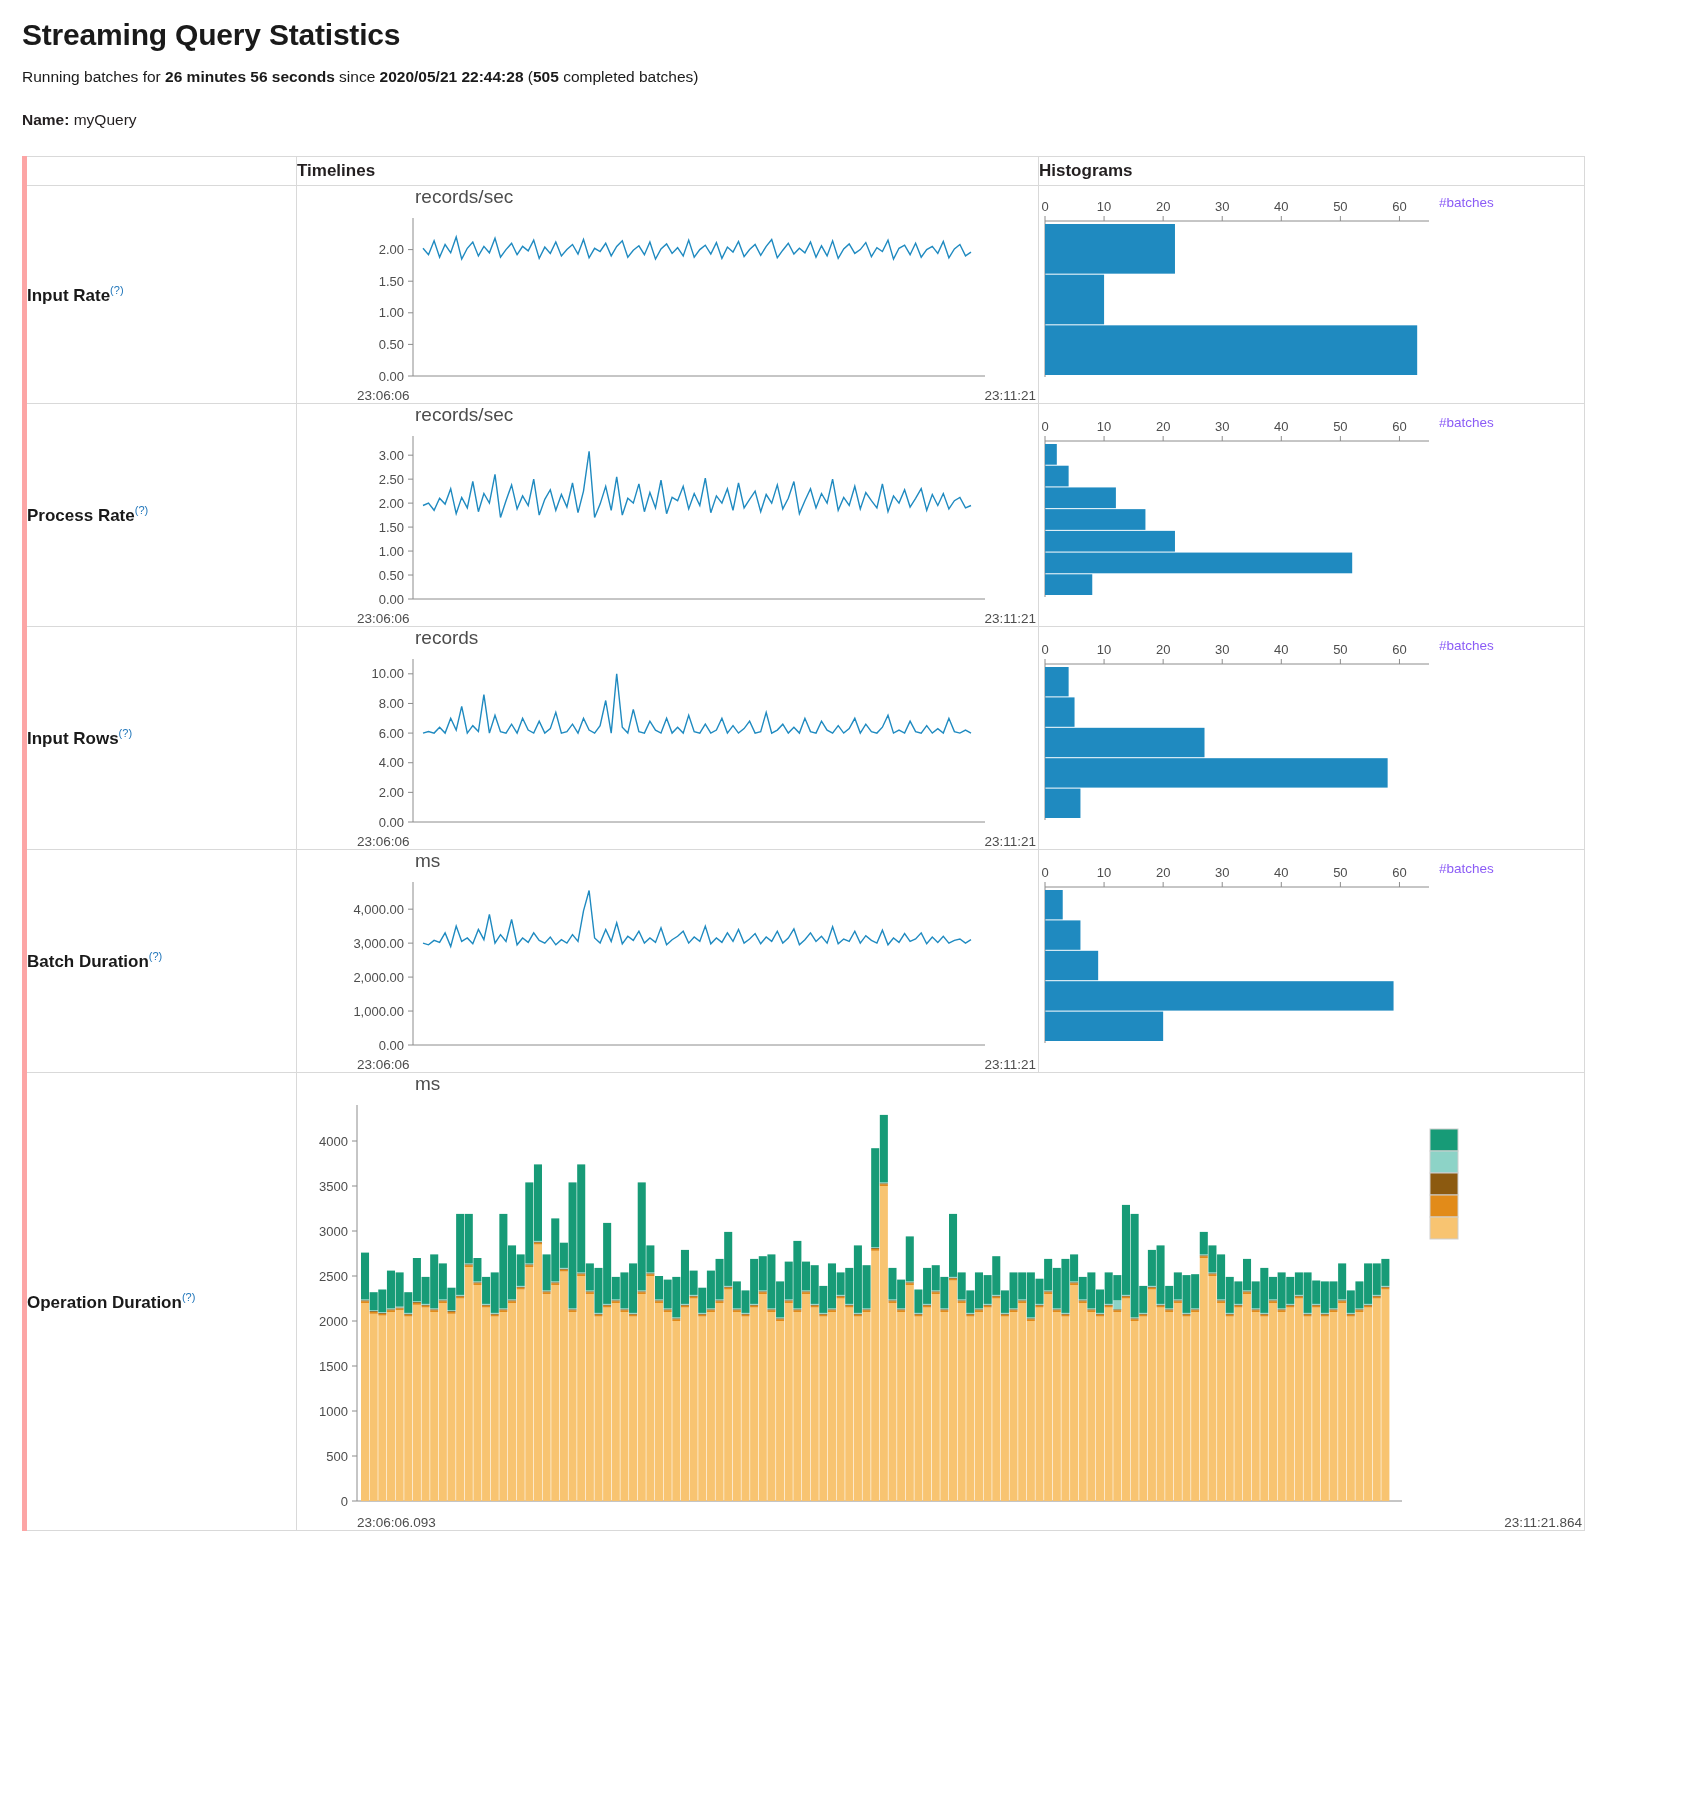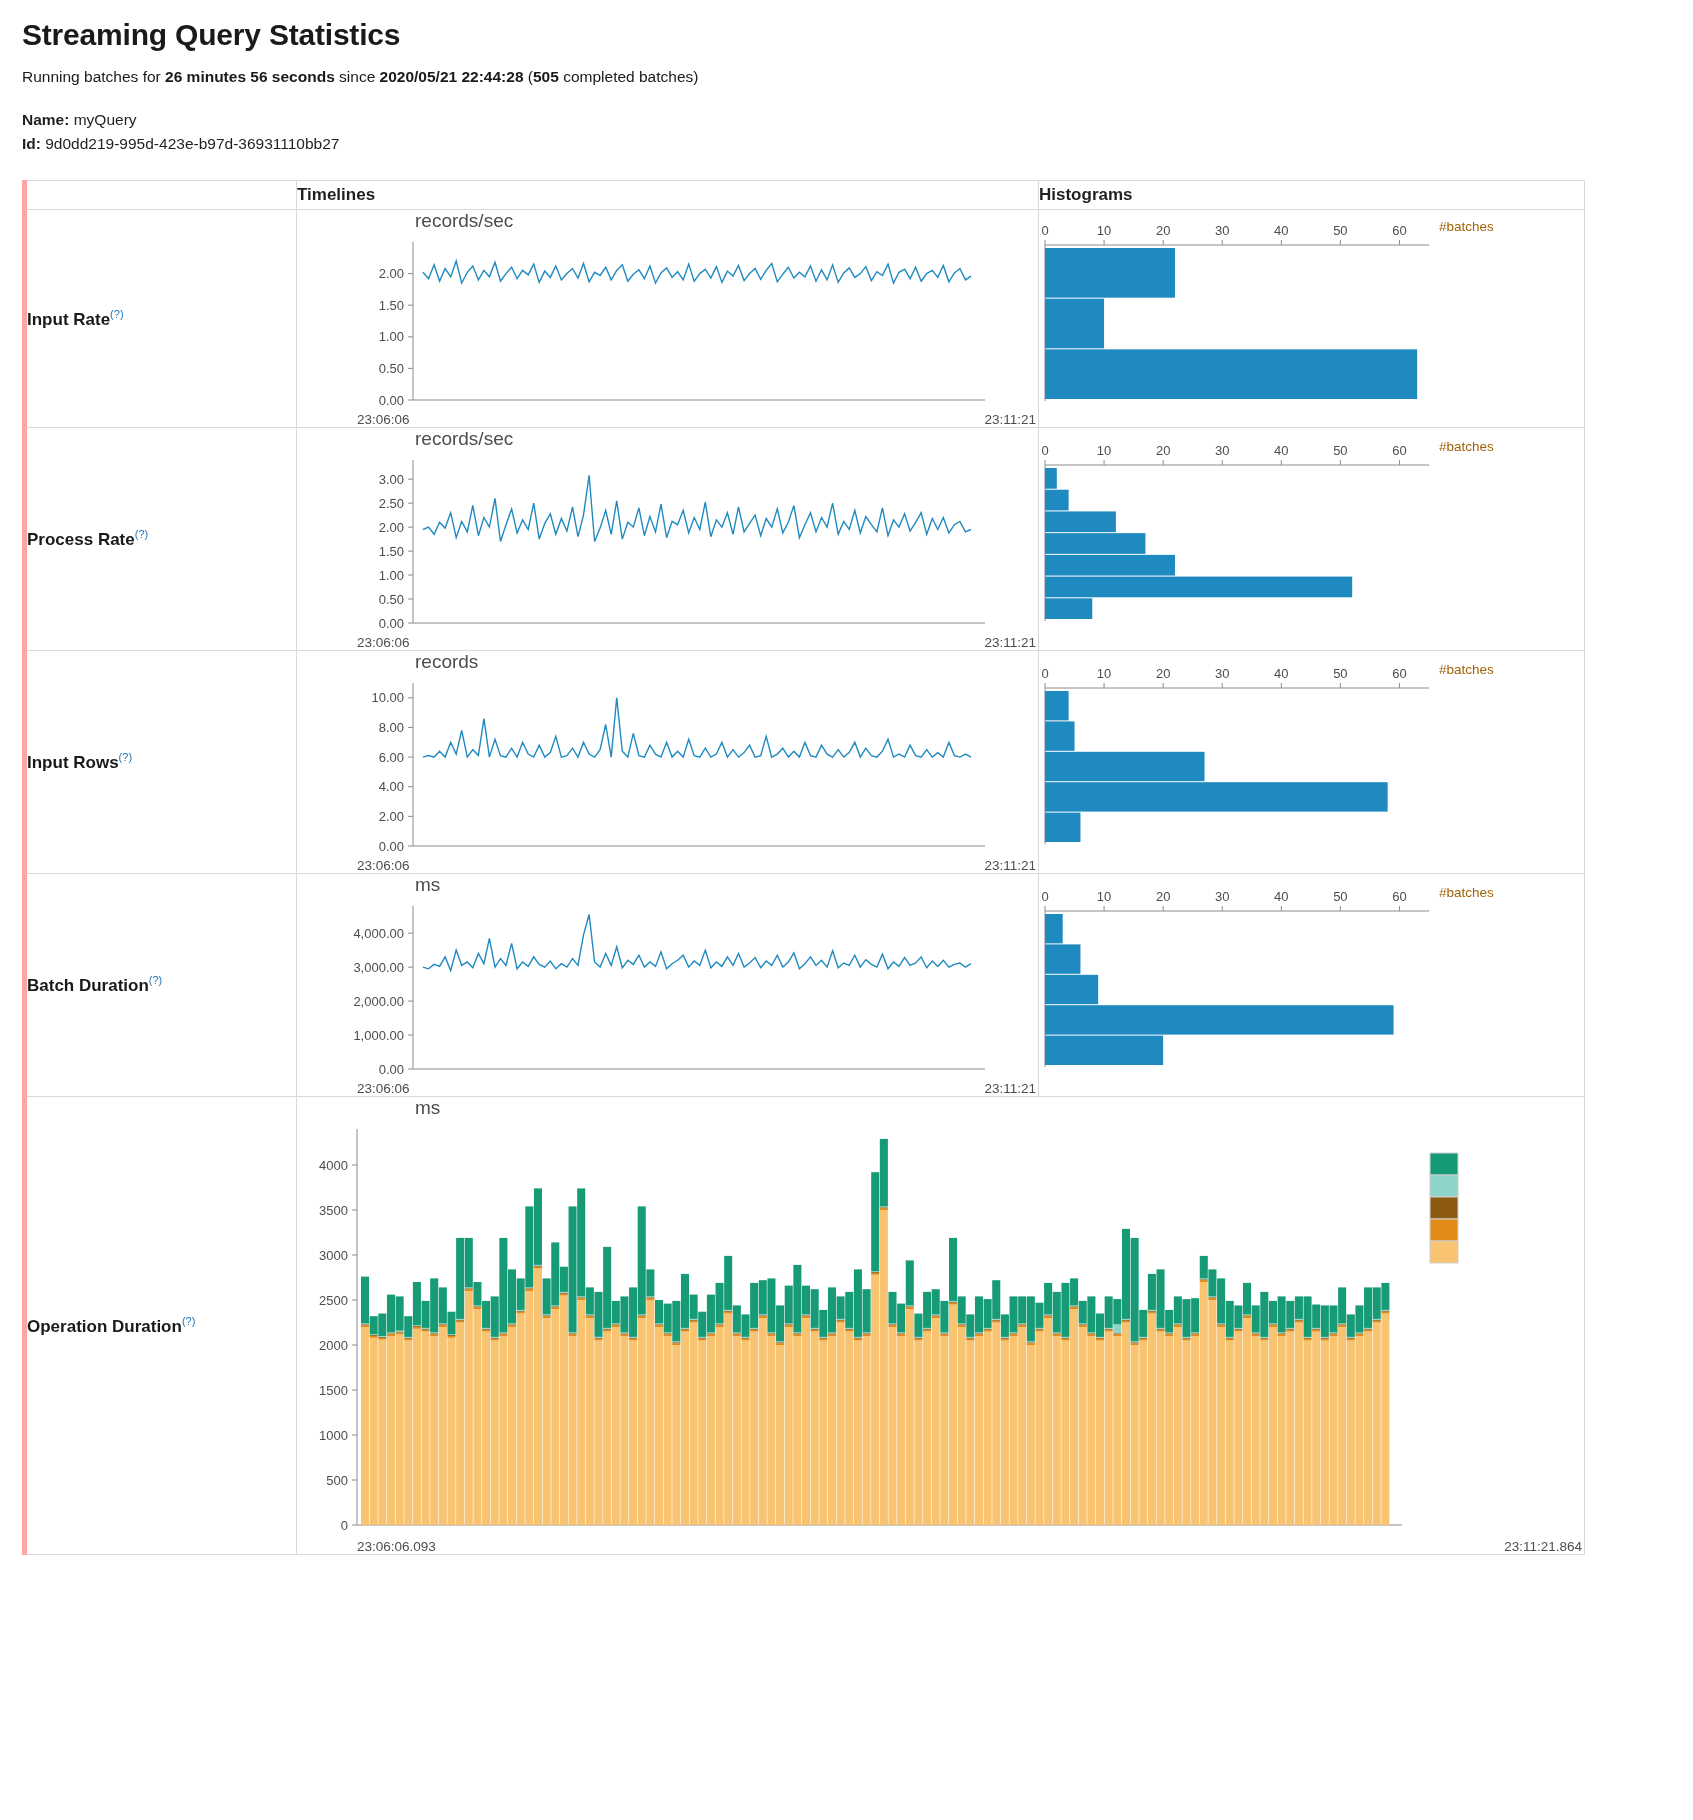--- a/index.html
+++ b/index.html
@@ -98,21 +98,21 @@
     justify-content: space-between;
     font-size: 13.5px;
     color: #4d4d4d;
     margin-top: -2px;
   }
   .tl-left { margin-left: 60px; }
   .tl-right { margin-right: 2px; }
   .hist-wrap { padding: 10px 10px 10px 8px; }
   .batches-lbl {
     font-size: 13.5px;
-    color: #a16207;
+    color: #8b5cf6;
   }
   .hist-head {
     display: flex;
     align-items: flex-start;
   }
   
   .opdur-cell { padding: 16px 10px 14px 14px; }
 </style>
 </head>
 <body>
@@ -122,24 +122,20 @@
   <h1 class="title">Streaming Query Statistics</h1>
 
   <p class="subtitle">
     <span>Running batches for </span><b>26 minutes 56 seconds</b><span> since </span><b>2020/05/21 22:44:28</b><span> (</span><b>505</b><span> completed batches)</span>
   </p>
 
   <div class="meta">
     <div>
       <b>Name:</b>
       <span>myQuery</span>
-    </div>
-    <div>
-      <b>Id:</b>
-      <span>9d0dd219-995d-423e-b97d-36931110bb27</span>
     </div>
   </div>
 
   <table class="stats">
     <colgroup>
       <col class="c-label">
         <col class="c-timeline">
         <col class="c-hist">
     </colgroup>
     <thead>

